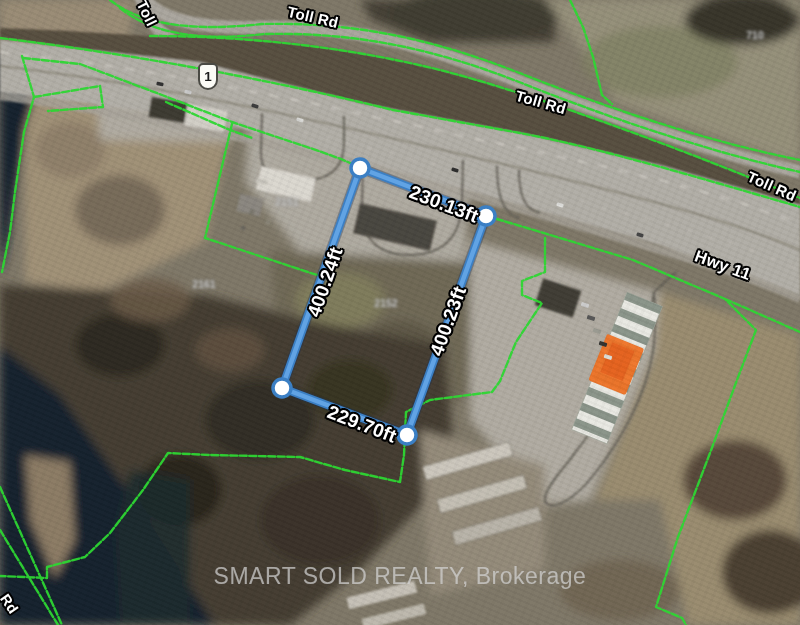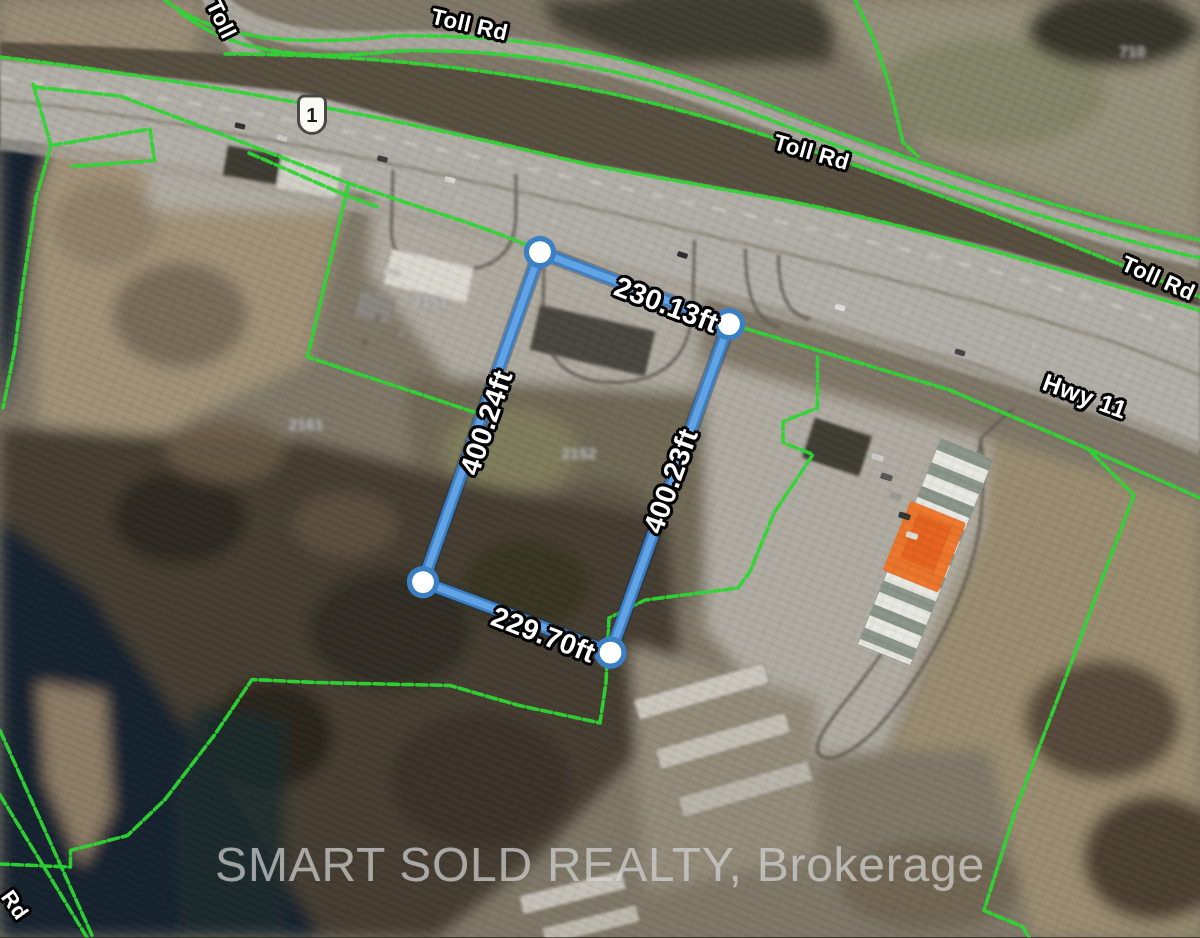--- a/index.html
+++ b/index.html
@@ -13,21 +13,21 @@
   .lbl{position:absolute;z-index:4;transform:translate(-50%,-50%) rotate(var(--r,0deg));
        white-space:nowrap;line-height:1;}
   .otl{color:#fff;font-weight:700;
     text-shadow:-1.6px -1.6px 0 #000,1.6px -1.6px 0 #000,-1.6px 1.6px 0 #000,1.6px 1.6px 0 #000,
                 -2.1px 0 0 #000,2.1px 0 0 #000,0 -2.1px 0 #000,0 2.1px 0 #000;}
   .road{font-size:15px;letter-spacing:.3px;}
   .hwy{font-size:16.5px;letter-spacing:.4px;}
   .meas{font-size:19px;letter-spacing:.2px;}
   .blur-lbl{font-size:10.5px;font-weight:700;color:rgba(250,250,250,.82);
     filter:blur(1.4px);text-shadow:0 0 2px rgba(30,30,30,.9);z-index:3;}
-  .watermark{font-size:32px;font-weight:400;color:rgba(230,230,230,.60);
+  .watermark{font-size:23px;font-weight:400;color:rgba(230,230,230,.60);
     letter-spacing:.5px;z-index:6;text-shadow:0 0 1px rgba(120,120,120,.3);}
   .shield{position:absolute;left:198px;top:63px;width:20px;height:27px;z-index:4;
     background:#fbfbf6;border:2.5px solid #4a4a44;border-radius:5px 5px 10px 10px;
     display:flex;align-items:center;justify-content:center;
     font-size:13.5px;font-weight:700;color:#1c1c1c;box-sizing:border-box;}
 </style>
 </head>
 <body>
 
 <div class="stage">

